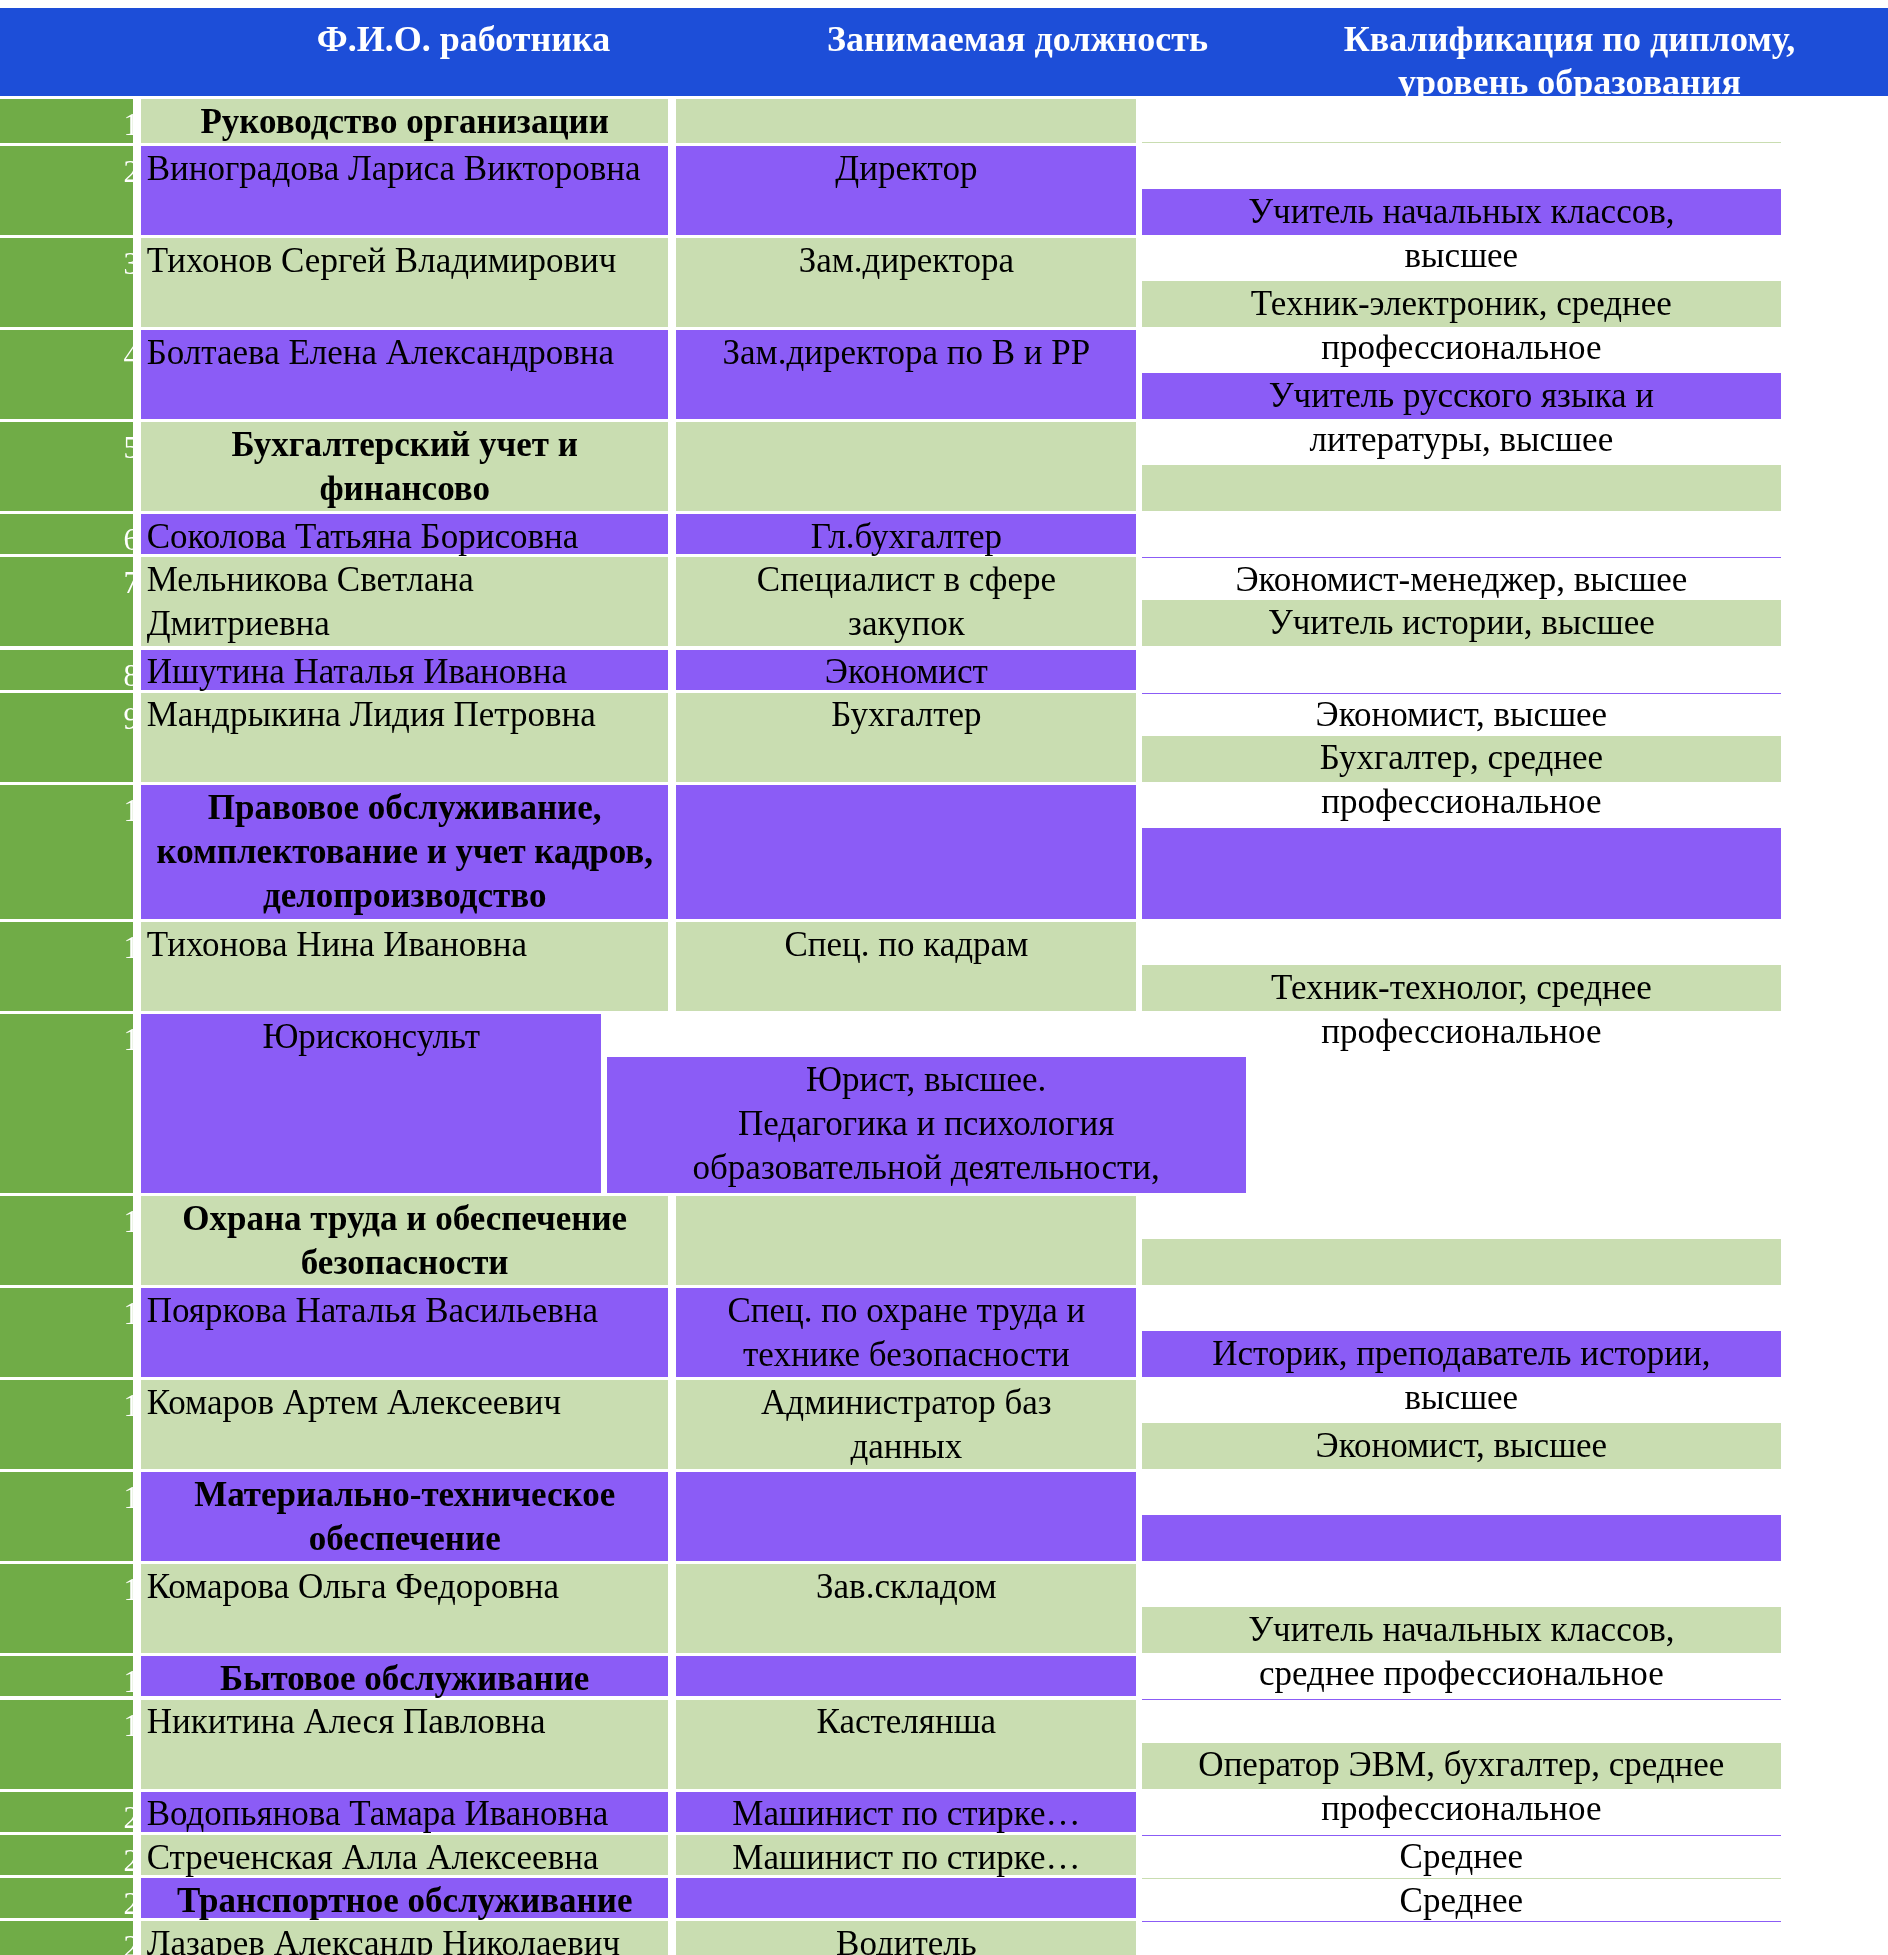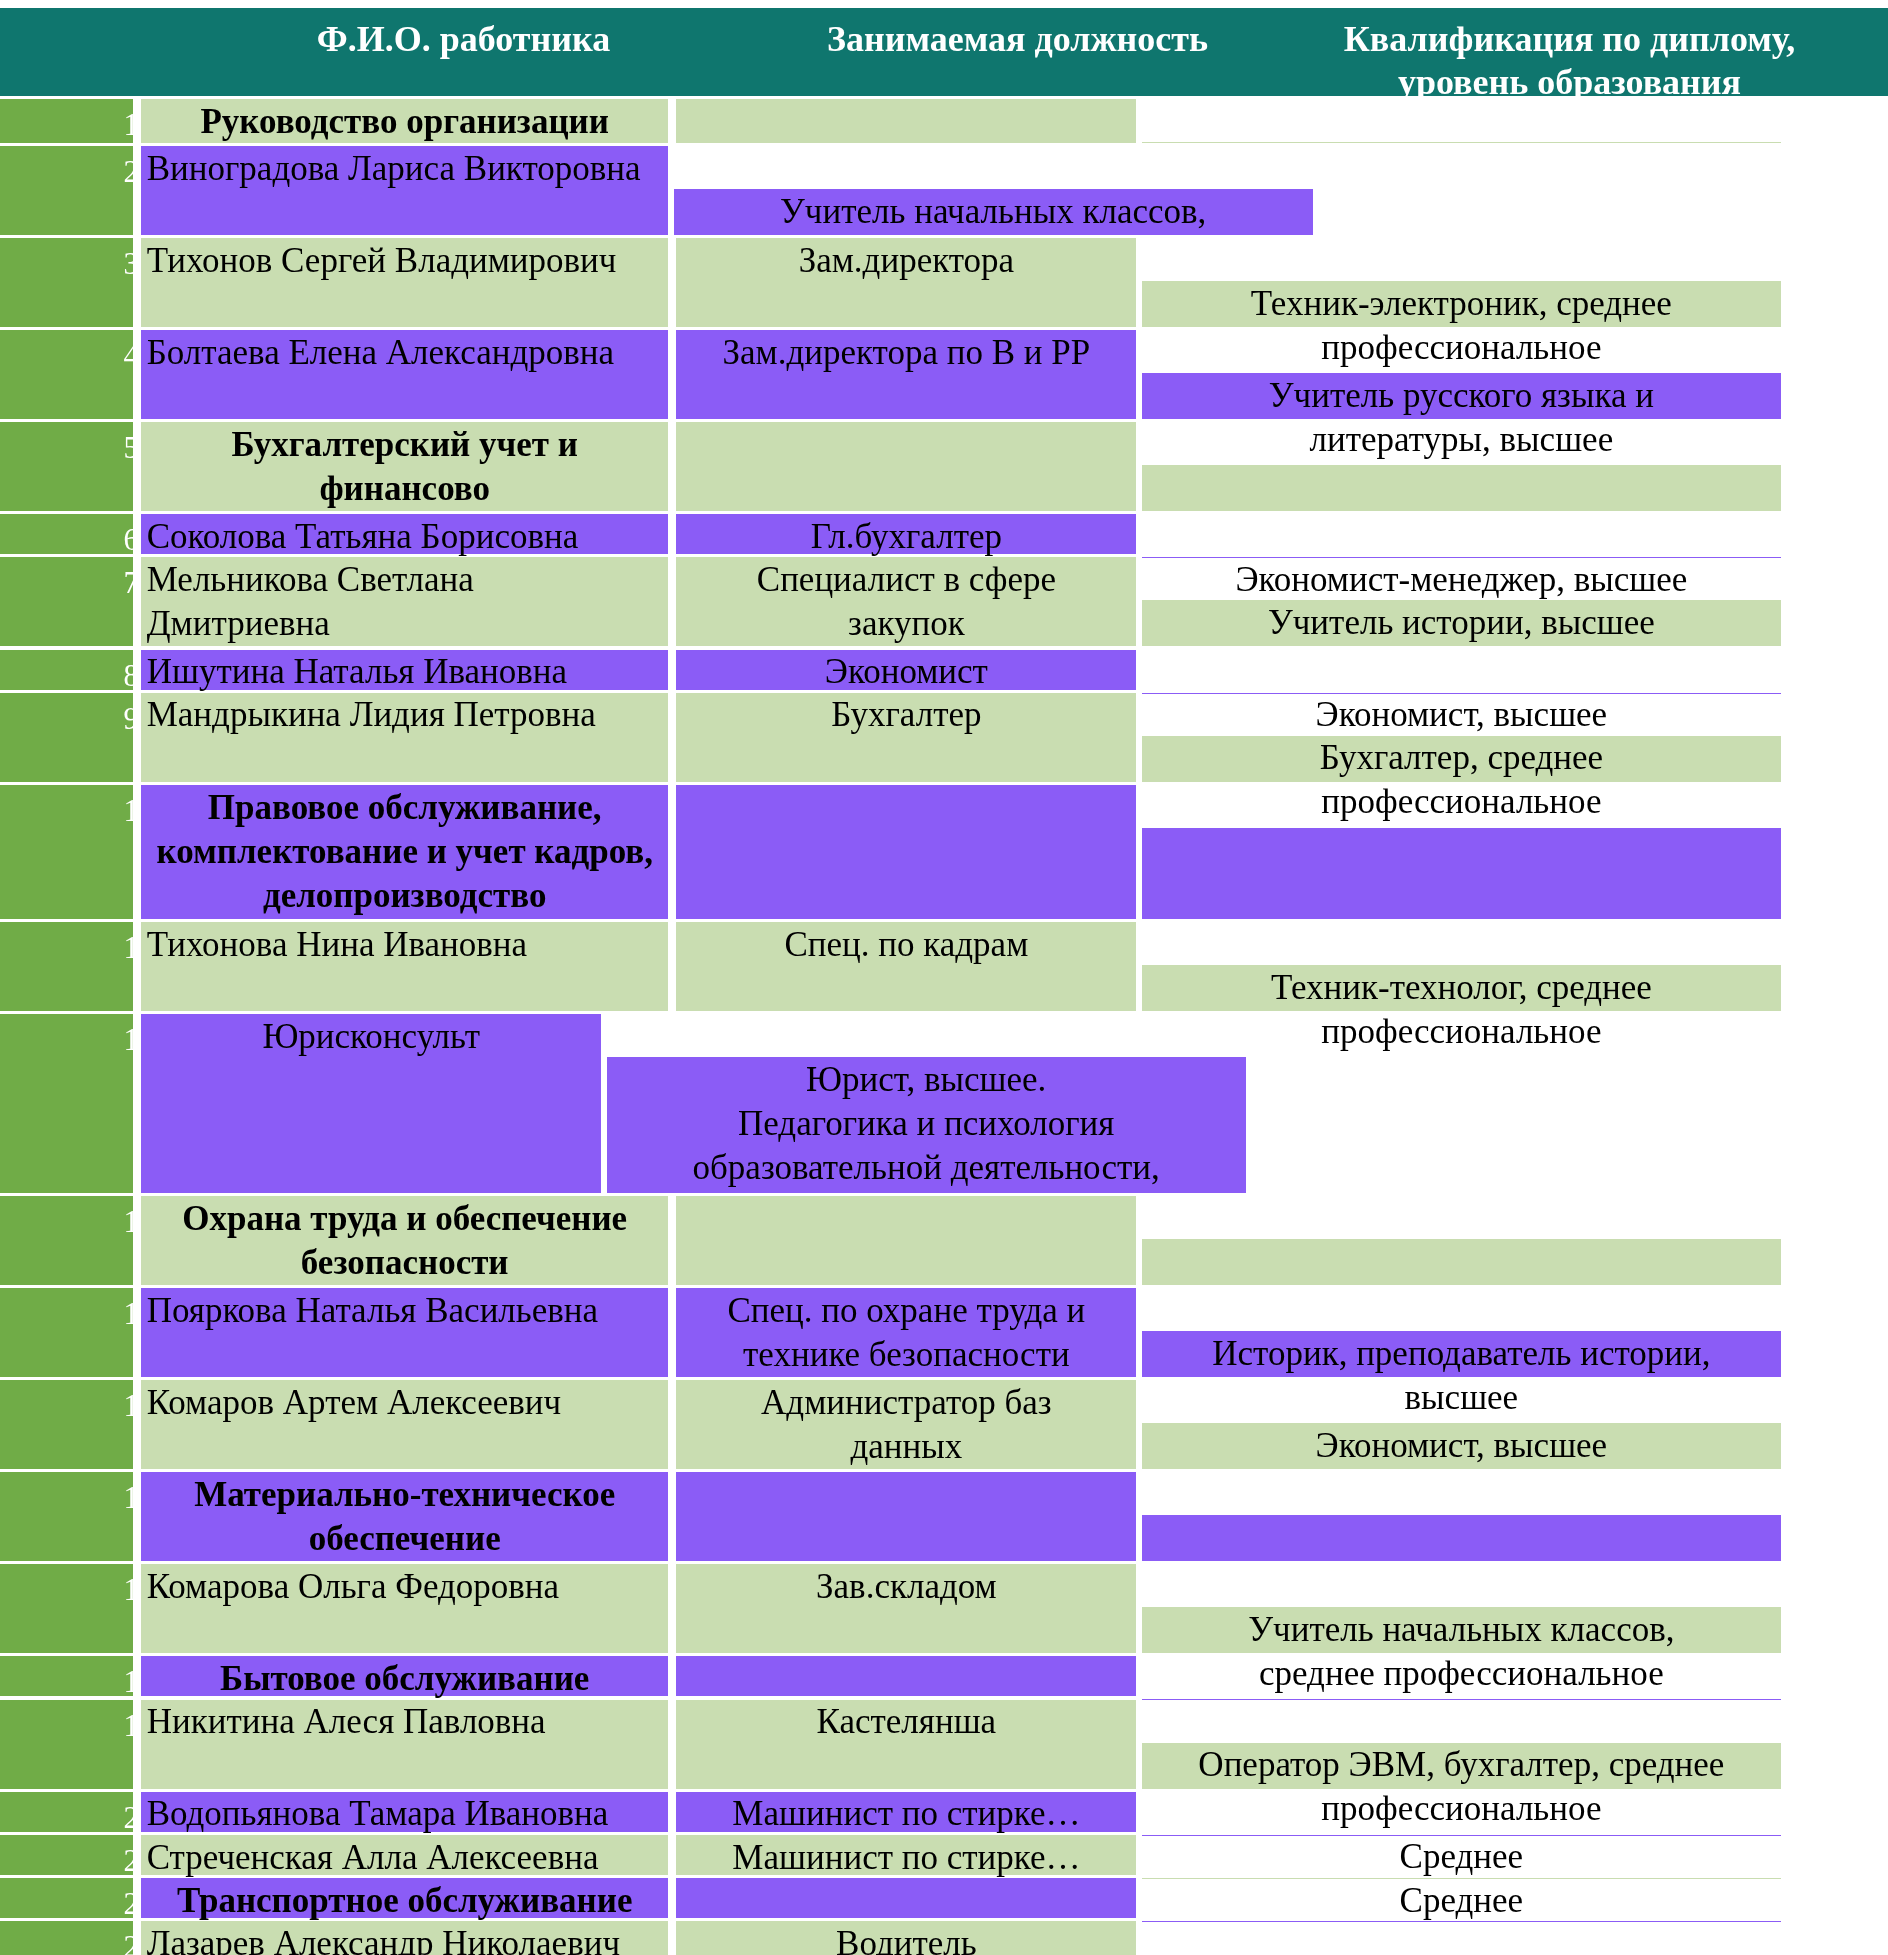--- a/index.html
+++ b/index.html
@@ -72,21 +72,21 @@
     transform: translateX(-9.4px);
     color: #ffffff;
     font-size: 30.5px;
     line-height: 1;
     font-weight: normal;
   }
   
   .header-bar {
     display: flex;
     height: 88px;
-    background: #0f766e;
+    background: #1d4ed8;
     color: #ffffff;
     font-weight: bold;
     font-size: 36px;
     line-height: 43px;
     margin-bottom: 3.1px;
   }
   .header-bar .hcell {
     flex: none;
     box-sizing: border-box;
     text-align: center;
@@ -112,20 +112,21 @@
   <div id="rows">
       <div class="row dark section" style="height: 44px;">
         <div class="cell c0"><span class="rownum">1</span></div>
         <div class="cell c1">Руководство организации</div>
         <div class="cell c2"></div>
         <div class="cell c3"></div>
       </div>
       <div class="row light" style="height: 89px;">
         <div class="cell c0"><span class="rownum">2</span></div>
         <div class="cell c1">Виноградова Лариса Викторовна</div>
+        <div class="cell c2">Директор</div>
         <div class="cell c3">Учитель начальных классов,
 высшее</div>
       </div>
       <div class="row dark" style="height: 89px;">
         <div class="cell c0"><span class="rownum">3</span></div>
         <div class="cell c1">Тихонов Сергей Владимирович</div>
         <div class="cell c2">Зам.директора</div>
         <div class="cell c3">Техник-электроник, среднее
 профессиональное</div>
       </div>

